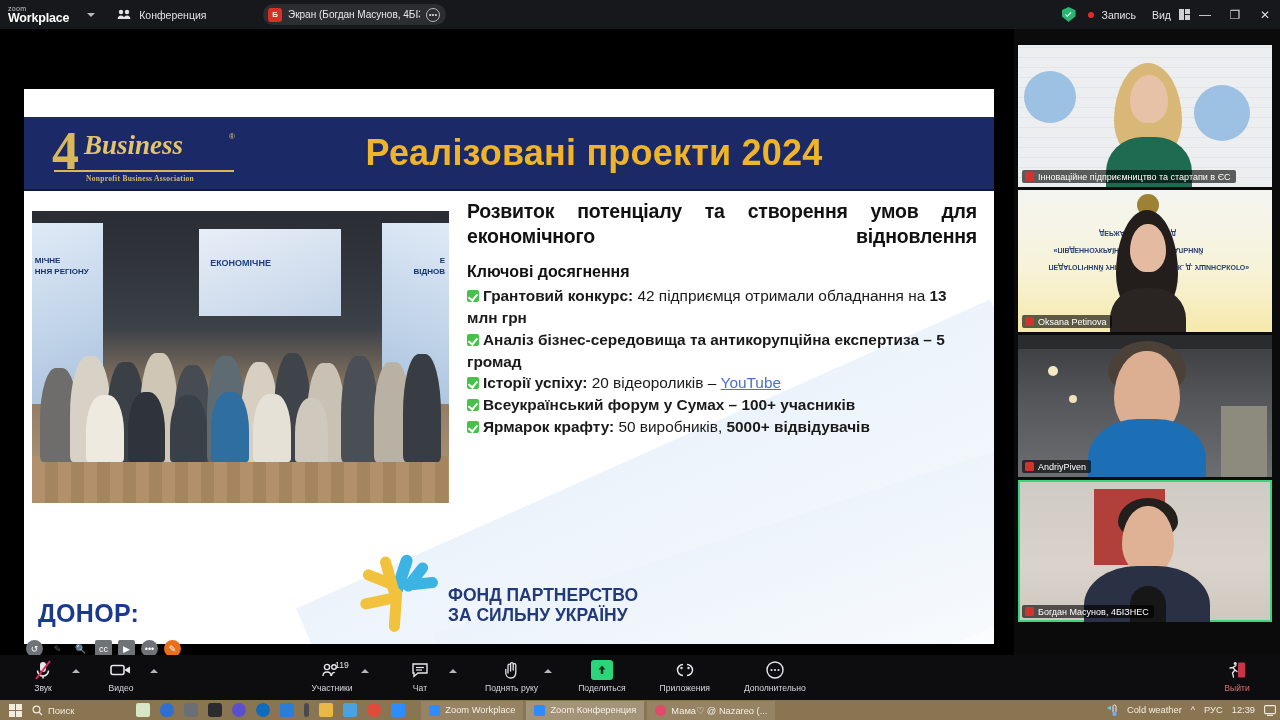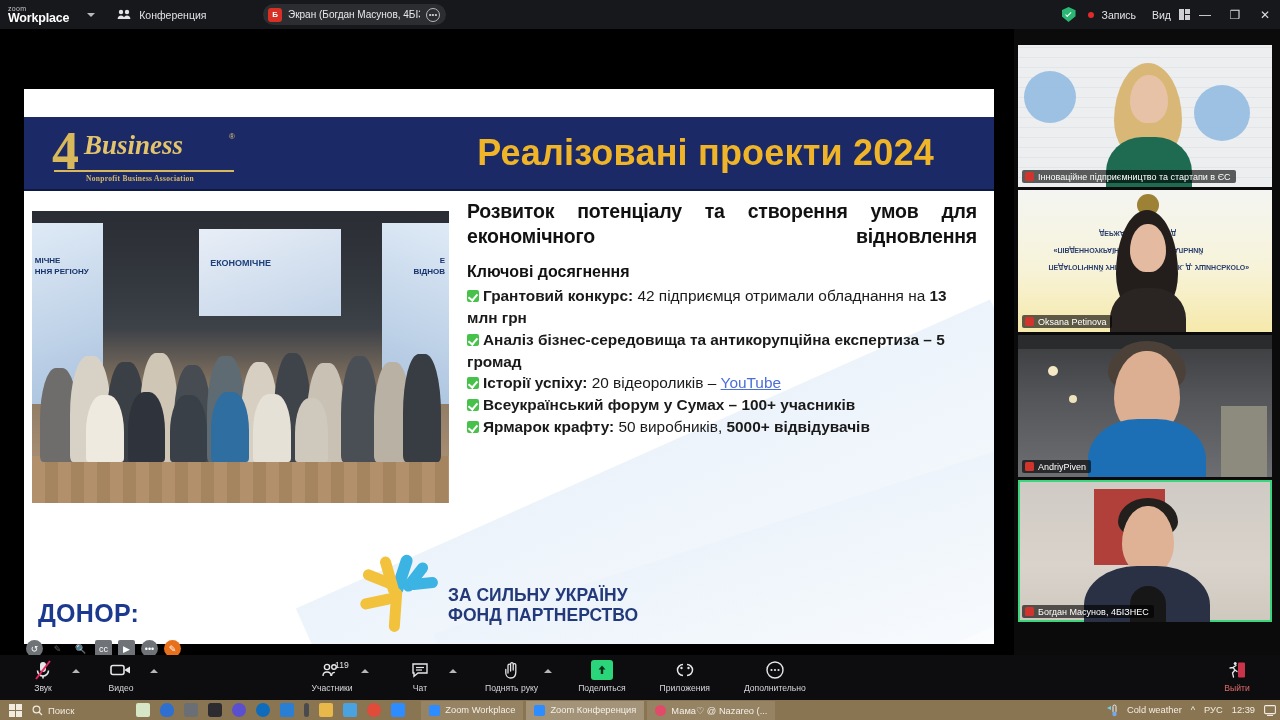--- a/index.html
+++ b/index.html
@@ -45,21 +45,21 @@
          border-bottom:2px solid #0e1942; }
   .logo4b{ position:relative; width:230px; height:74px; color:#e8c46a; }
   .logo4b .four{ position:absolute; left:28px; top:8px; font-size:54px; font-weight:bold;
                  font-family:"Liberation Serif", serif; color:#d9b85c; line-height:1;}
   .logo4b .bus{ position:absolute; left:60px; top:14px; font-size:27px;
                 font-family:Liberation Serif, serif; font-style:italic; font-weight:bold; color:#e3c46d;}
   .logo4b .reg{ position:absolute; left:205px; top:16px; font-size:8px; color:#e3c46d;}
   .logo4b .rule{ position:absolute; left:30px; top:54px; width:180px; height:1.5px; background:#d9b85c;}
   .logo4b .sub{ position:absolute; left:62px; top:58px; font-size:7.5px; color:#d7b96a;
                 font-family:"Liberation Serif", serif; font-weight:bold; letter-spacing:.3px;}
-  .band-title{ flex:1; text-align:right; font-size:36px; font-weight:bold; color:#f0b429;
+  .band-title{ flex:1; text-align:center; font-size:36px; font-weight:bold; color:#f0b429;
                letter-spacing:.2px; padding-right:60px; }
 
   .slide-body{ position:relative; height:453px; background:#fff; }
   .bgswoosh{ position:absolute; inset:0; overflow:hidden; }
   .bgswoosh i{ position:absolute; background:linear-gradient(180deg,#eaf2fa,#f7fafd); opacity:.9;}
   .photo{ position:absolute; left:8px; top:20px; width:417px; height:292px; overflow:hidden;
           background:#2c3036; }
   .photo .room{ position:absolute; inset:0; background:
       linear-gradient(180deg,#2a2d33 0%,#34383f 26%,#3d4148 40%,#8e7a63 62%,#b79a7c 100%); }
   .photo .scr{ position:absolute; left:40%; top:6%; width:34%; height:30%;
@@ -302,22 +302,22 @@
           <div class="burst">
             <i style="left:42px;top:2px;width:12px;height:42px;background:#3bb3e3;transform:rotate(18deg);"></i>
             <i style="left:56px;top:8px;width:11px;height:34px;background:#3bb3e3;transform:rotate(38deg);"></i>
             <i style="left:30px;top:4px;width:11px;height:40px;background:#f2c23c;transform:rotate(-16deg);"></i>
             <i style="left:8px;top:22px;width:36px;height:11px;background:#f2c23c;transform:rotate(22deg);"></i>
             <i style="left:6px;top:44px;width:34px;height:11px;background:#f2c23c;transform:rotate(-12deg);"></i>
             <i style="left:36px;top:36px;width:11px;height:44px;background:#f2c23c;transform:rotate(4deg);"></i>
             <i style="left:54px;top:26px;width:30px;height:11px;background:#3bb3e3;transform:rotate(-6deg);"></i>
           </div>
           <div class="fundtxt">
+            <div>ФОНД ПАРТНЕРСТВО</div>
             <div>ЗА СИЛЬНУ УКРАЇНУ</div>
-            <div>ФОНД ПАРТНЕРСТВО</div>
           </div>
         </div>
       </div>
     </div>
 
     <div class="annot">
       <div class="abtn">↺</div>
       <div class="abtn plain">✎</div>
       <div class="abtn plain">🔍</div>
       <div class="abtn" style="border-radius:2px">cc</div>

